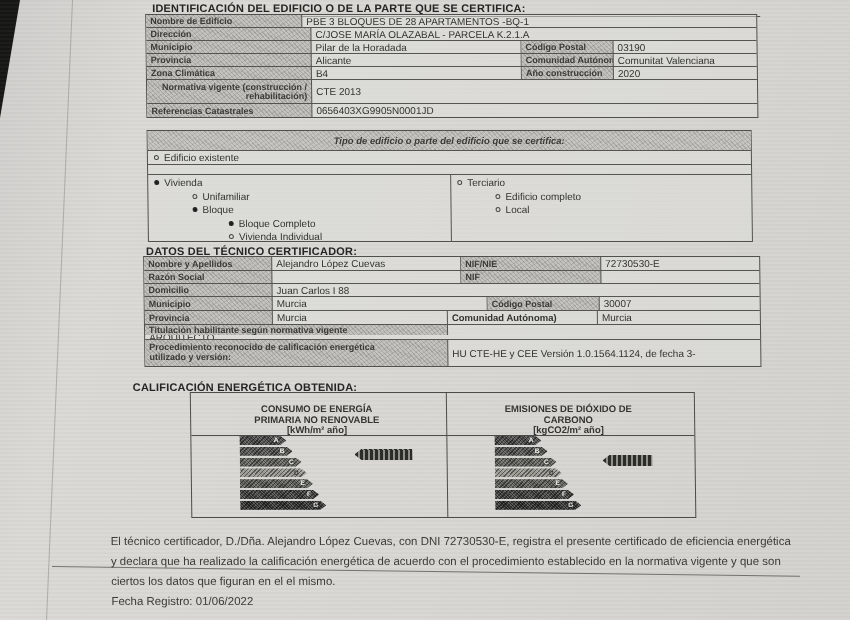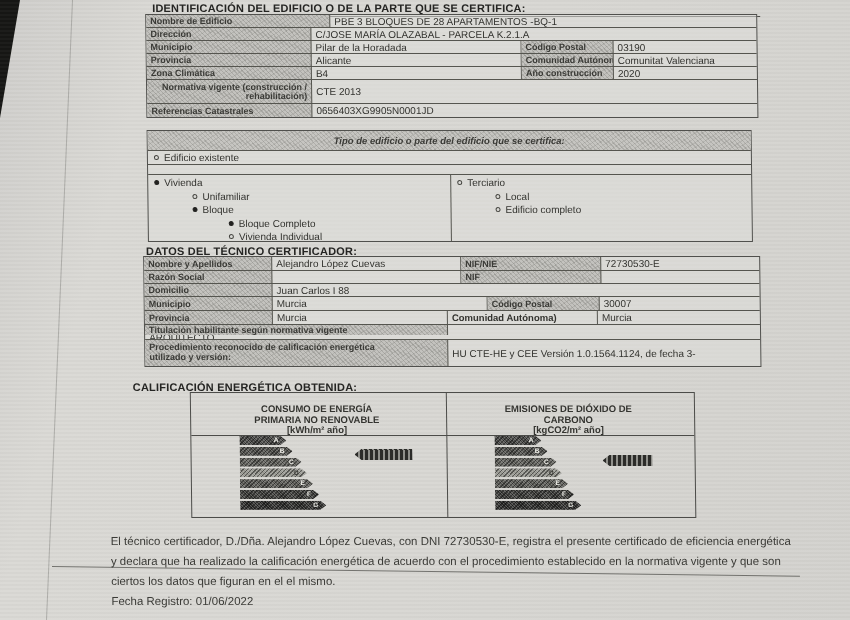--- a/index.html
+++ b/index.html
@@ -82,21 +82,21 @@
   <div class="corner-shadow"></div>
   <div class="crease-v"></div>
   <div class="fold-h"></div>
 
   <div class="content">
 
     <div class="sec-title underlined" style="left:152px;top:2px;width:608px;">IDENTIFICACIÓN DEL EDIFICIO O DE LA PARTE QUE SE CERTIFICA:</div>
 
     <div class="tbl" style="left:145px;top:14px;width:612px;">
       <div class="tr" style="height:13px;">
-        <div class="td lbl" style="width:184px;">Nombre de Edificio</div>
+        <div class="td lbl" style="width:156px;">Nombre de Edificio</div>
         <div class="td" style="flex:1;">PBE 3 BLOQUES DE 28 APARTAMENTOS -BQ-1</div>
       </div>
       <div class="tr" style="height:13px;">
         <div class="td lbl" style="width:165px;">Dirección</div>
         <div class="td" style="flex:1;">C/JOSE MARÍA OLAZABAL - PARCELA K.2.1.A</div>
       </div>
       <div class="tr" style="height:13px;">
         <div class="td lbl" style="width:165px;">Municipio</div>
         <div class="td" style="width:210px;">Pilar de la Horadada</div>
         <div class="td lbl" style="width:92px;">Código Postal</div>
@@ -160,25 +160,25 @@
             <span>Vivienda Individual</span>
           </div>
         </div>
         <div class="td" style="flex:1;display:block;padding:1px 0 0 6px;">
           <div class="opt-line">
             <span class="radio unsel"></span>
             <span>Terciario</span>
           </div>
           <div class="opt-line" style="padding-left:38px;">
             <span class="radio unsel"></span>
+            <span>Edificio completo</span>
+          </div>
+          <div class="opt-line" style="padding-left:38px;">
+            <span class="radio unsel"></span>
             <span>Local</span>
-          </div>
-          <div class="opt-line" style="padding-left:38px;">
-            <span class="radio unsel"></span>
-            <span>Edificio completo</span>
           </div>
         </div>
       </div>
     </div>
 
     <div class="sec-title" style="left:143px;top:245px;">DATOS DEL TÉCNICO CERTIFICADOR:</div>
 
     <div class="tbl" style="left:140px;top:256px;width:617px;">
       <div class="tr" style="height:14px;">
         <div class="td lbl" style="width:128px;">Nombre y Apellidos</div>

